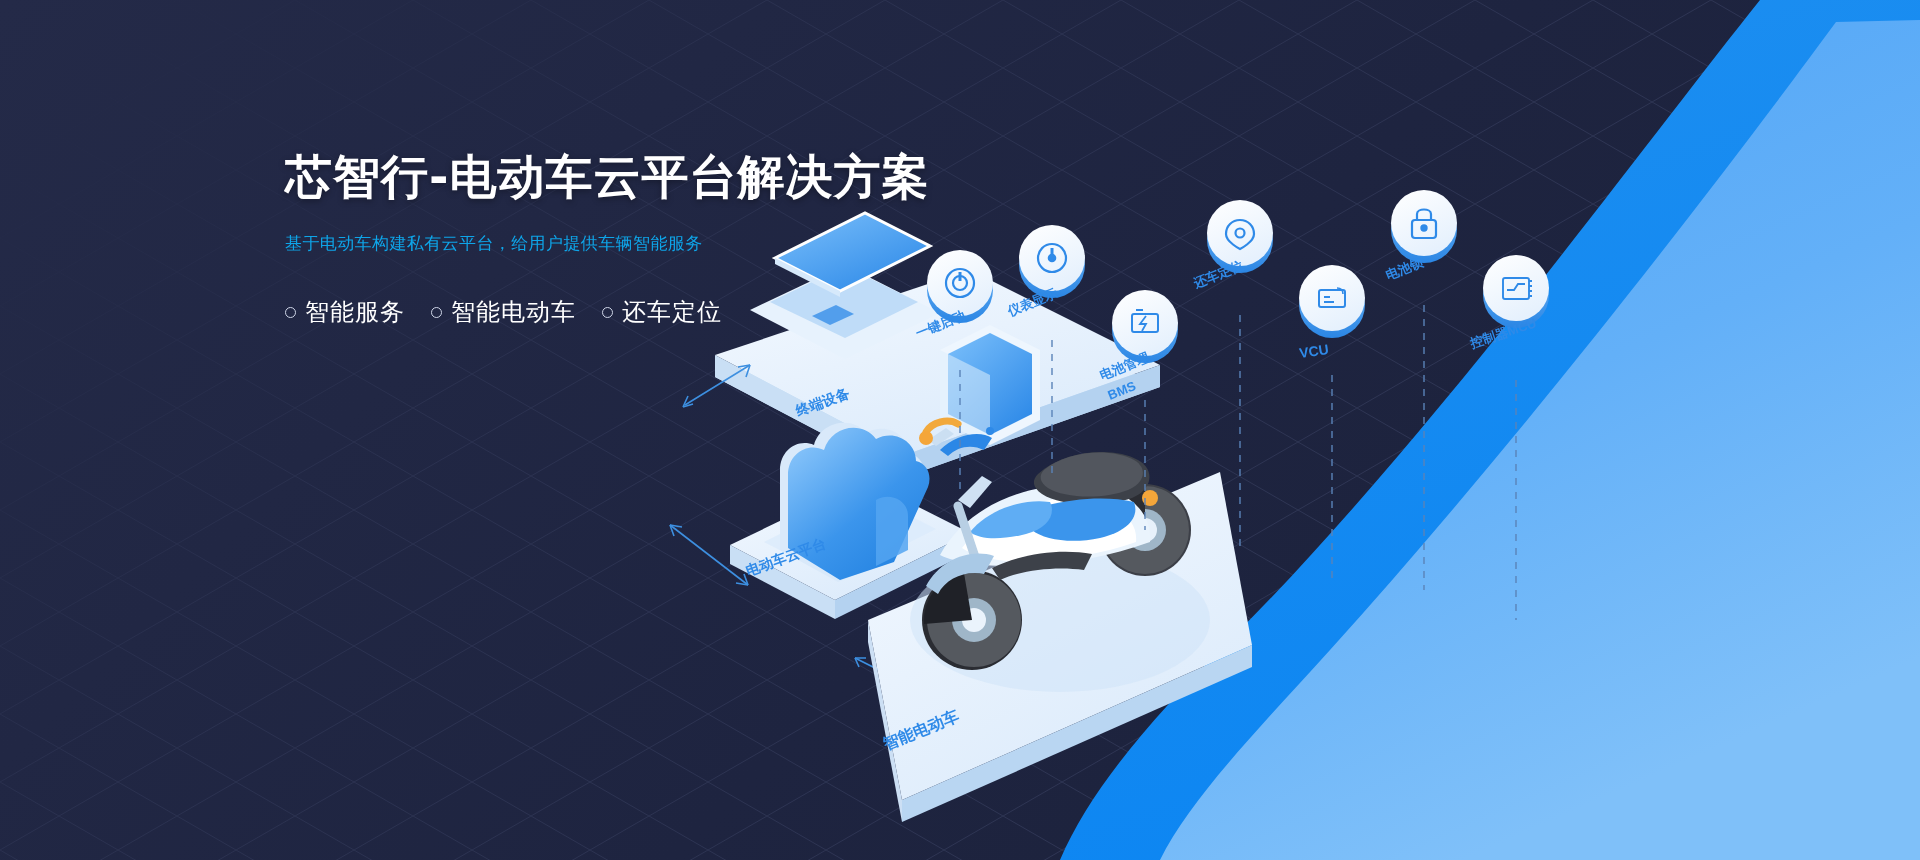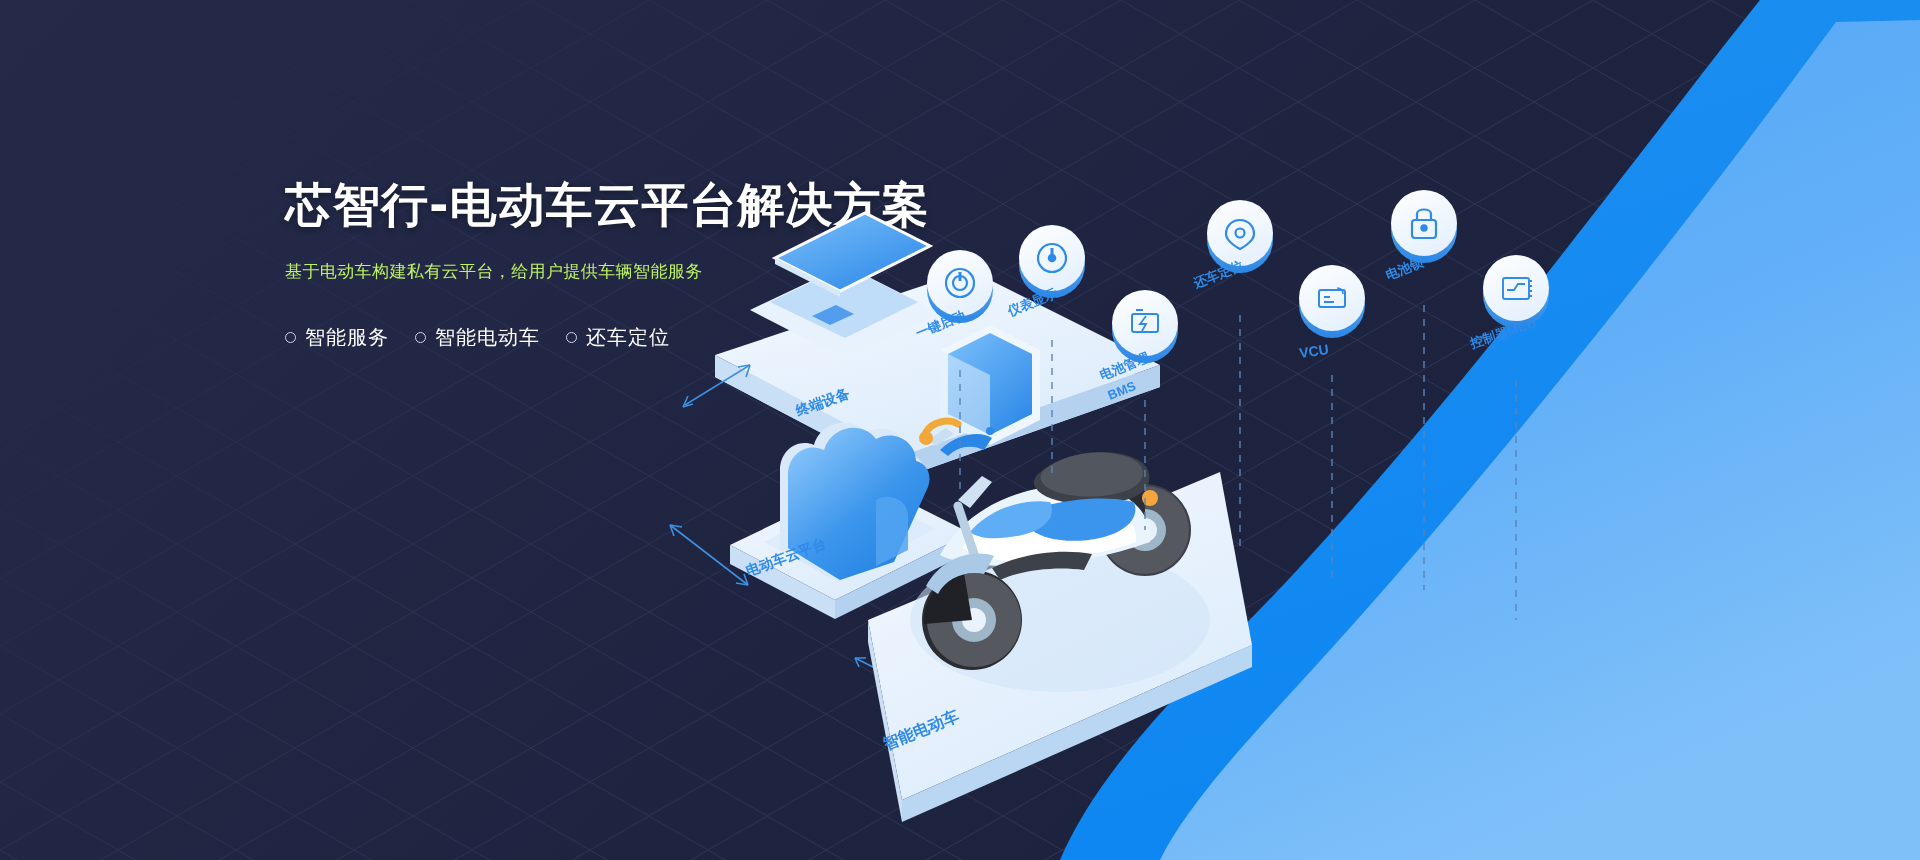--- a/index.html
+++ b/index.html
@@ -10,31 +10,31 @@
     -webkit-font-smoothing:antialiased;
   }
   #stage{position:relative;width:1920px;height:860px;overflow:hidden;background:#222844;}
 
   
   .bg-base{position:absolute;inset:0;background:linear-gradient(135deg,#242a48 0%,#1e2440 55%,#1b2139 100%);}
   .bg-grid{position:absolute;inset:0;opacity:.5;}
   .wave{position:absolute;top:0;right:0;width:100%;height:100%;}
 
   
-  .copy{position:absolute;left:285px;top:150px;width:760px;margin-top:28px;}
+  .copy{position:absolute;left:285px;top:150px;width:760px;}
   .title{
     font-size:47px;line-height:54px;font-weight:700;color:#ffffff;
     letter-spacing:1px;margin:0 0 26px 0;white-space:nowrap;
     font-family:"DejaVu Sans","Liberation Sans",sans-serif;
     text-shadow:0 2px 6px rgba(0,0,0,.35);
   }
-  .sub{font-size:17px;line-height:28px;color:#bef264;font-weight:400;margin:0;letter-spacing:.4px;}
+  .sub{font-size:17px;line-height:28px;color:#0ea5e9;font-weight:400;margin:0;letter-spacing:.4px;}
   .sub div{white-space:nowrap;}
   .bullets{display:flex;align-items:center;gap:26px;margin-top:38px;}
-  .bullet{display:flex;align-items:center;gap:9px;color:#ffffff;font-size:20px;letter-spacing:1px;white-space:nowrap;}
+  .bullet{display:flex;align-items:center;gap:9px;color:#ffffff;font-size:24px;letter-spacing:1px;white-space:nowrap;}
   .dot{width:9px;height:9px;border-radius:50%;border:1.6px solid #cfd6e8;display:inline-block;}
 
   
   .illu{position:absolute;left:640px;top:150px;width:1280px;height:710px;}
   .illu svg{display:block;}
   .iso-label{
     font-family:"Liberation Sans","DejaVu Sans",sans-serif;
     font-weight:700;fill:#2f8ae8;
   }
 </style>

